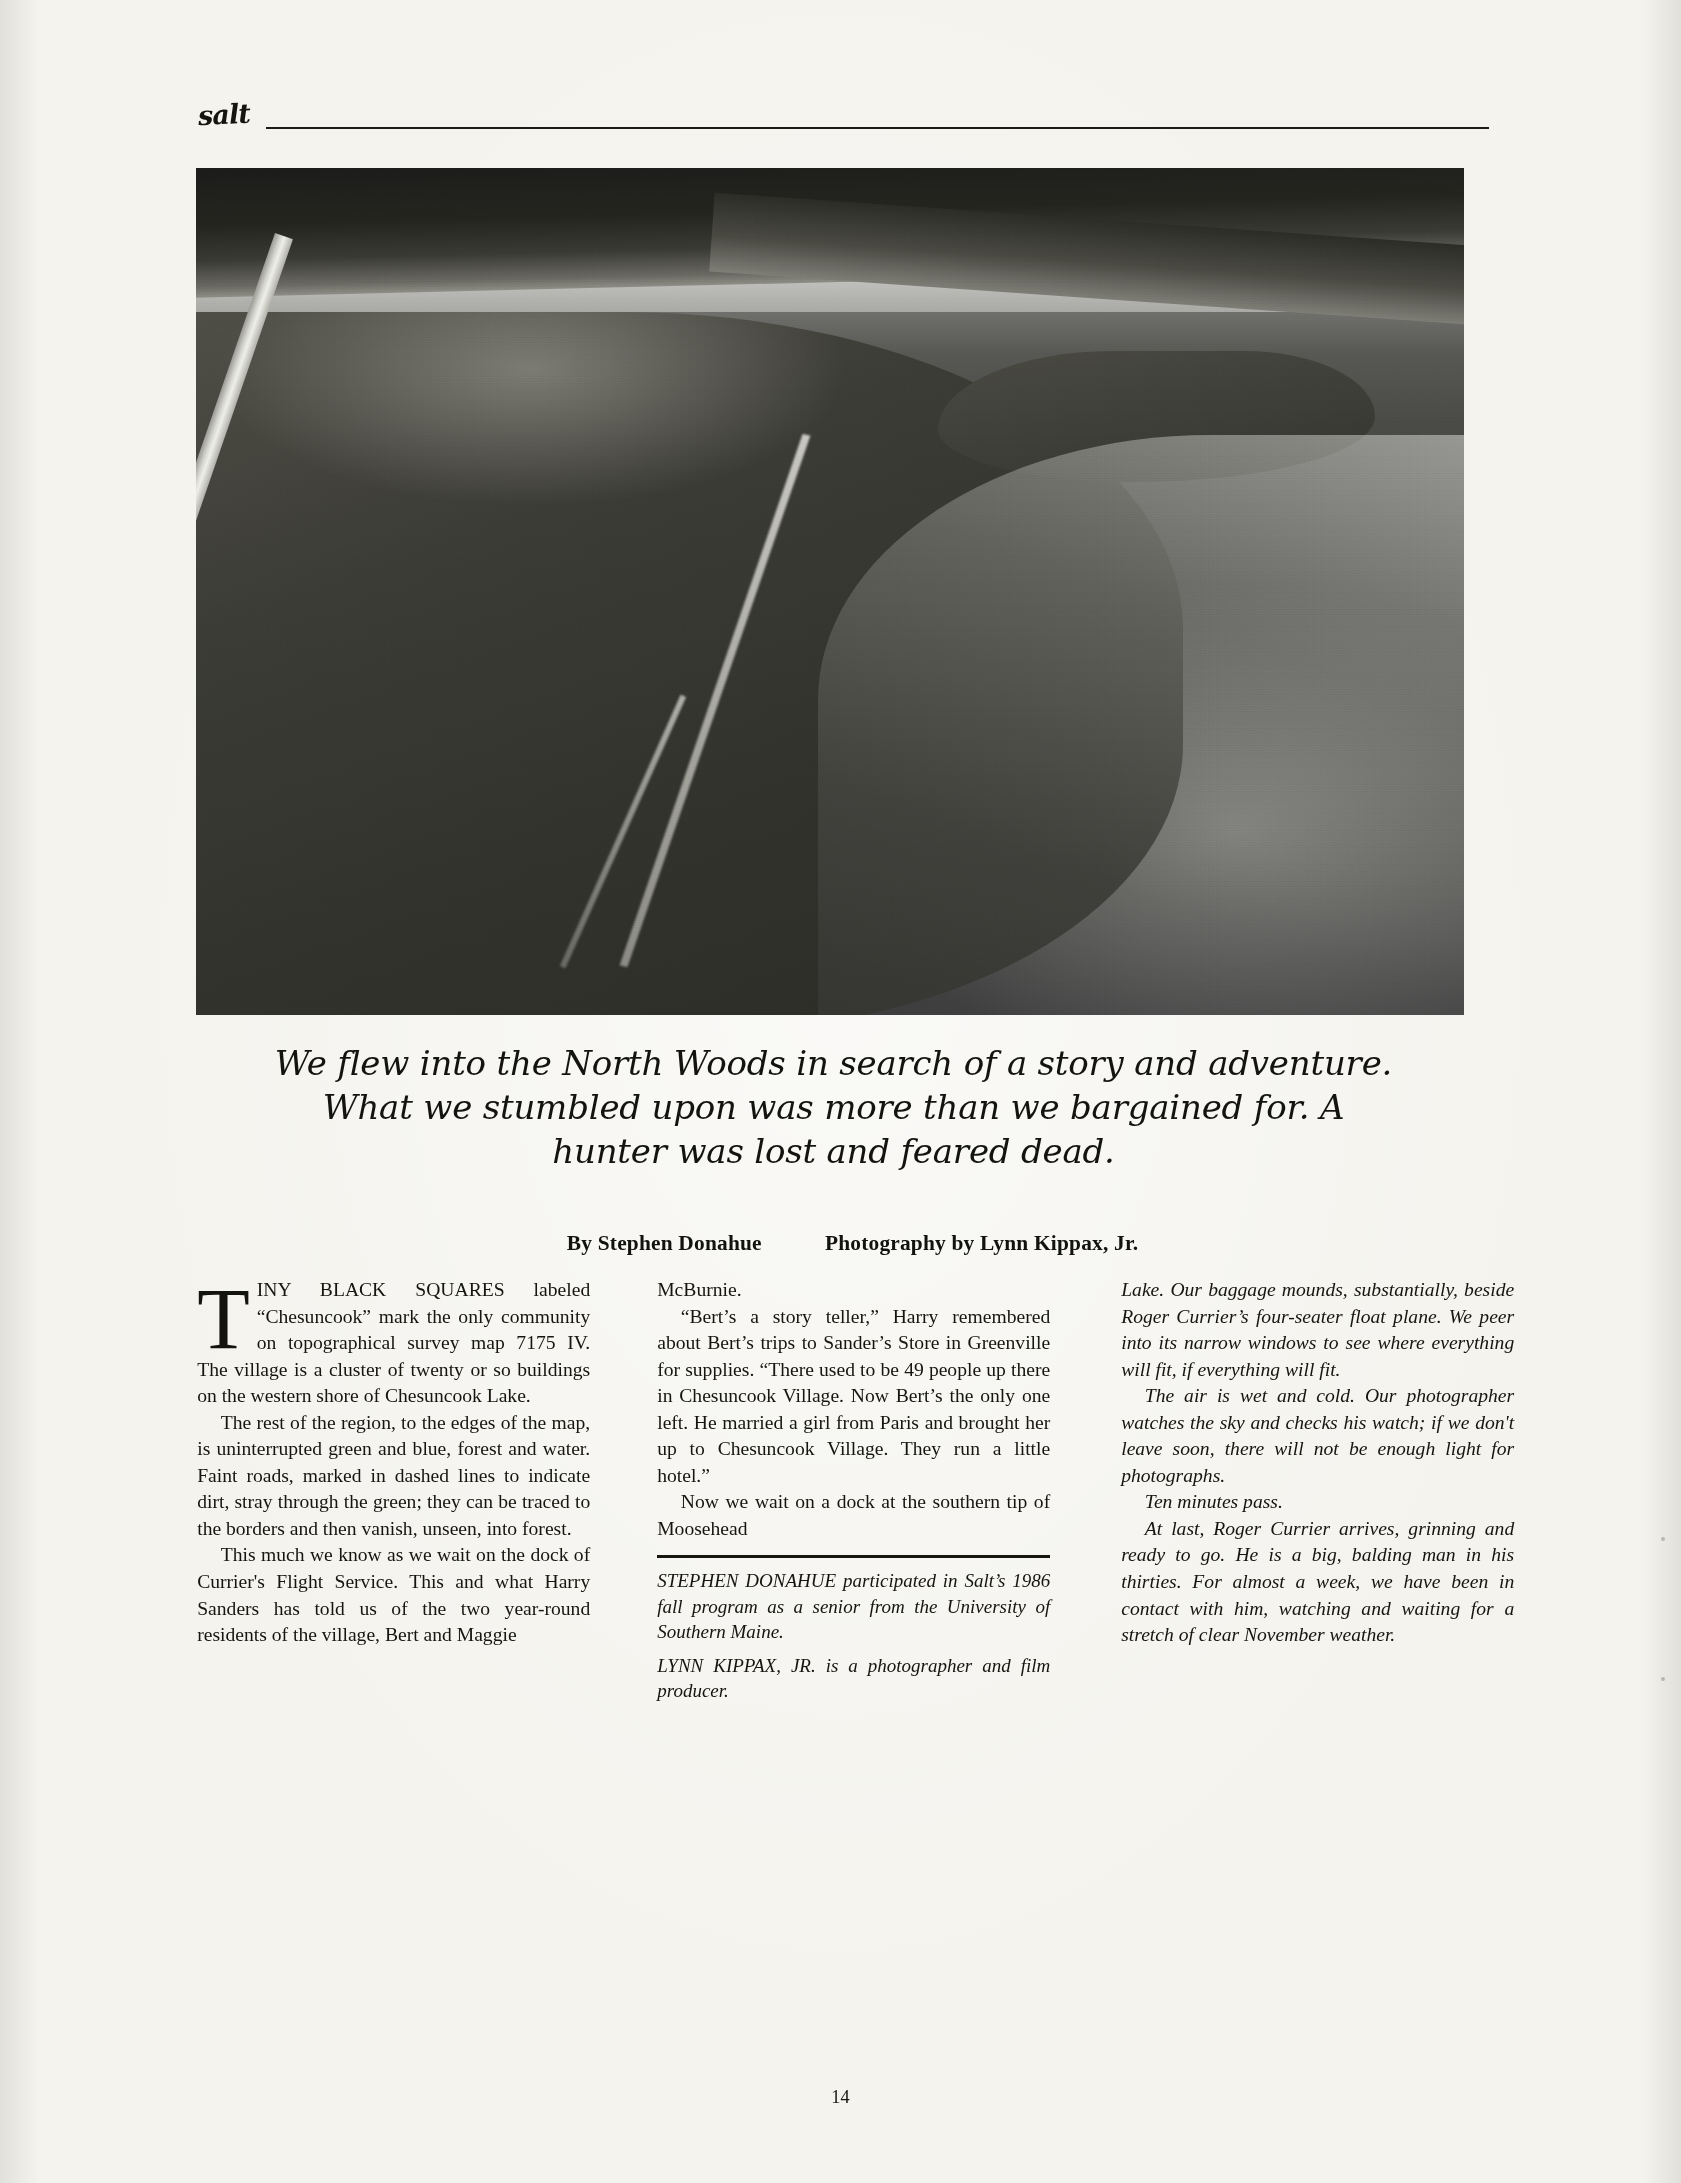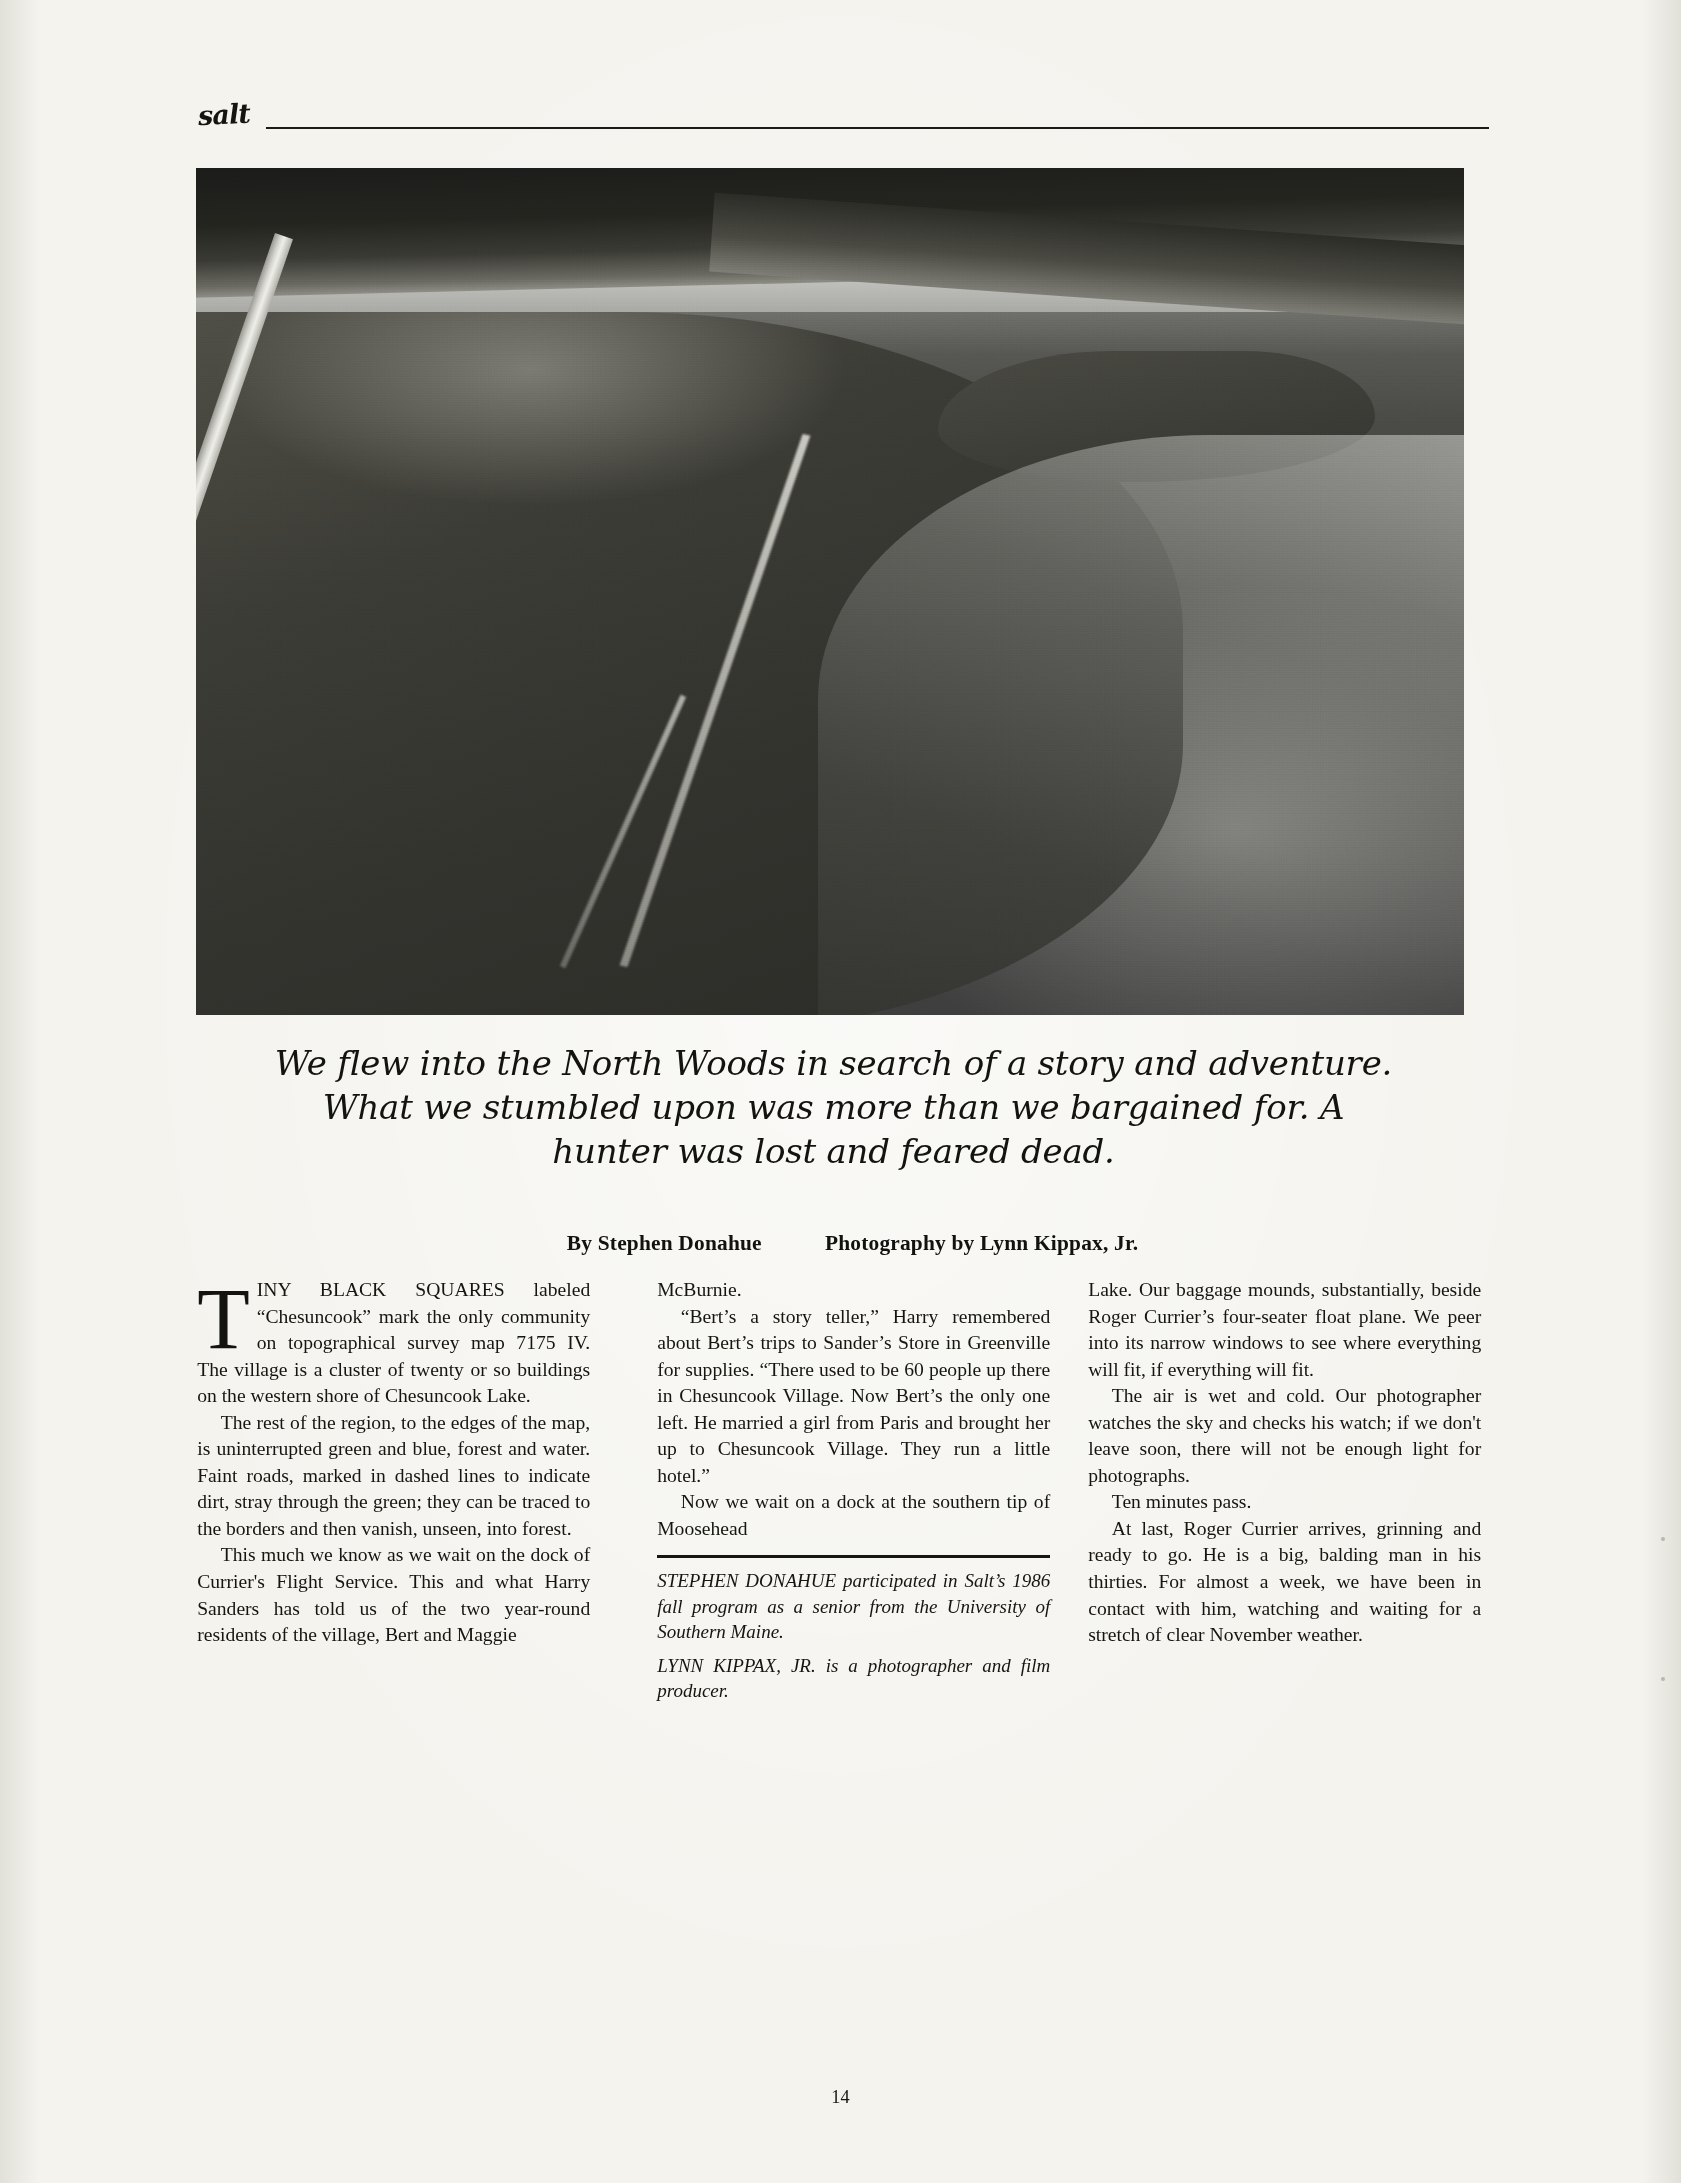--- a/index.html
+++ b/index.html
@@ -253,21 +253,21 @@
   .col p {
     margin: 0;
     text-indent: 23.6px;
     hyphens: auto;
   }
   .col p.first {
     text-indent: 0;
   }
   #col1 { left: 0; }
   #col2 { left: 460px; }
-  #col3 { left: 891px; }
+  #col3 { left: 924px; font-style: italic; }
 
   
   .dropcap {
     float: left;
     font-family: "Liberation Serif", serif;
     font-size: 86px;
     line-height: 0.78;
     padding: 6.1px 4.4px 0 0;
     margin: 2.6px 2.6px 0 0;
     color: #131310;
@@ -349,21 +349,21 @@
       <div class="col" id="col1">
         <p class="first">
           <span class="dropcap">T</span><span>INY BLACK SQUARES labeled “Chesuncook” mark the only community on topographical survey map 7175 IV. The village is a cluster of twenty or so buildings on the western shore of Chesuncook Lake.</span>
         </p>
         <p><span>The rest of the region, to the edges of the map, is uninterrupted green and blue, forest and water. Faint roads, marked in dashed lines to indicate dirt, stray through the green; they can be traced to the borders and then vanish, unseen, into forest.</span></p>
         <p><span>This much we know as we wait on the dock of Currier's Flight Service. This and what Harry Sanders has told us of the two year-round residents of the village, Bert and Maggie</span></p>
       </div>
 
       <div class="col" id="col2">
         <p class="first"><span>McBurnie.</span></p>
-        <p><span>“Bert’s a story teller,” Harry remembered about Bert’s trips to Sander’s Store in Greenville for supplies. “There used to be 60 people up there in Chesuncook Village. Now Bert’s the only one left. He married a girl from Paris and brought her up to Chesuncook Village. They run a little hotel.”</span></p>
+        <p><span>“Bert’s a story teller,” Harry remembered about Bert’s trips to Sander’s Store in Greenville for supplies. “There used to be 49 people up there in Chesuncook Village. Now Bert’s the only one left. He married a girl from Paris and brought her up to Chesuncook Village. They run a little hotel.”</span></p>
         <p><span>Now we wait on a dock at the southern tip of Moosehead</span></p>
 
         <div class="bio-rule"></div>
         <div class="bio">
           <p>STEPHEN DONAHUE participated in Salt’s 1986 fall program as a senior from the University of Southern Maine.</p>
           <p>LYNN KIPPAX, JR. is a photographer and film producer.</p>
         </div>
       </div>
 
       <div class="col" id="col3">

